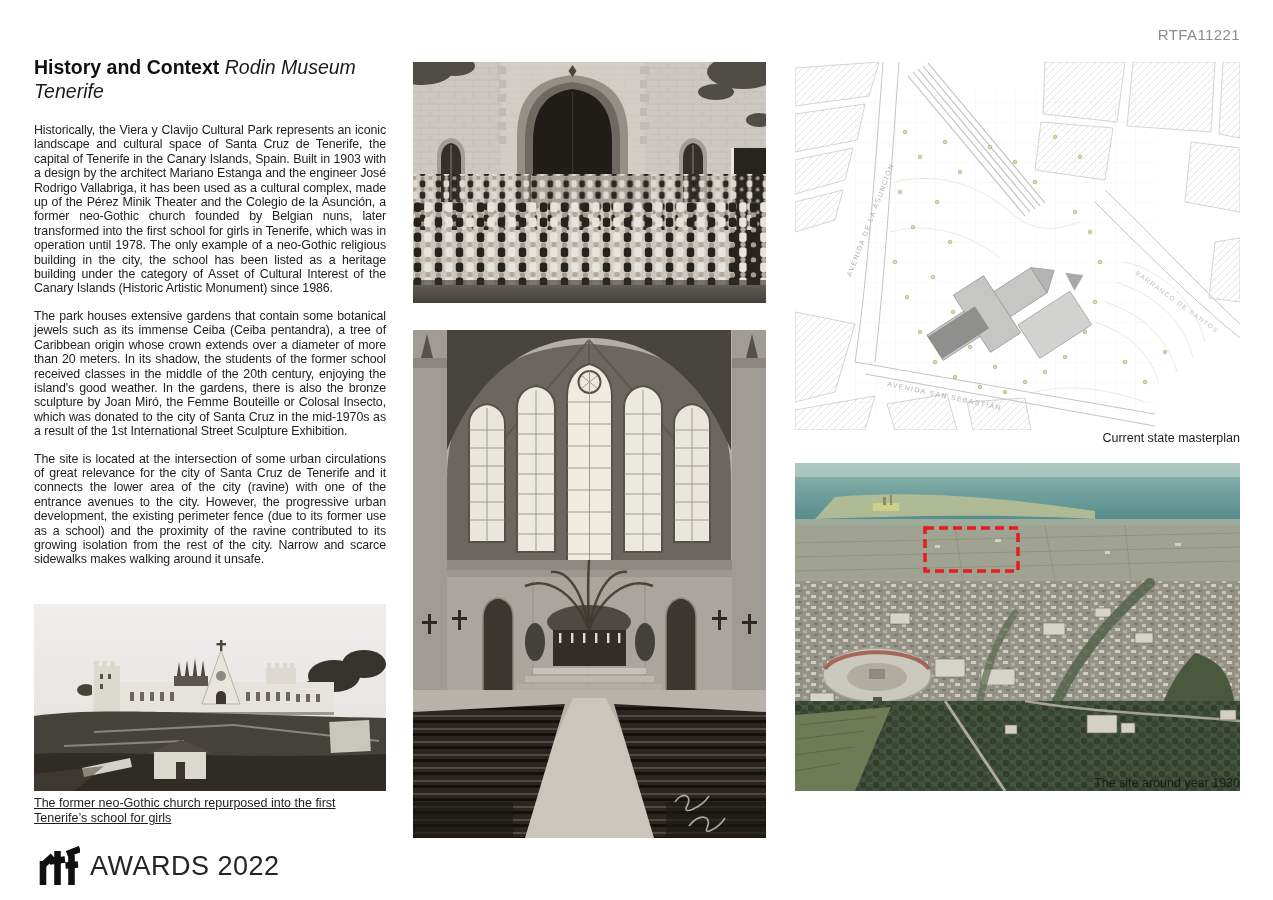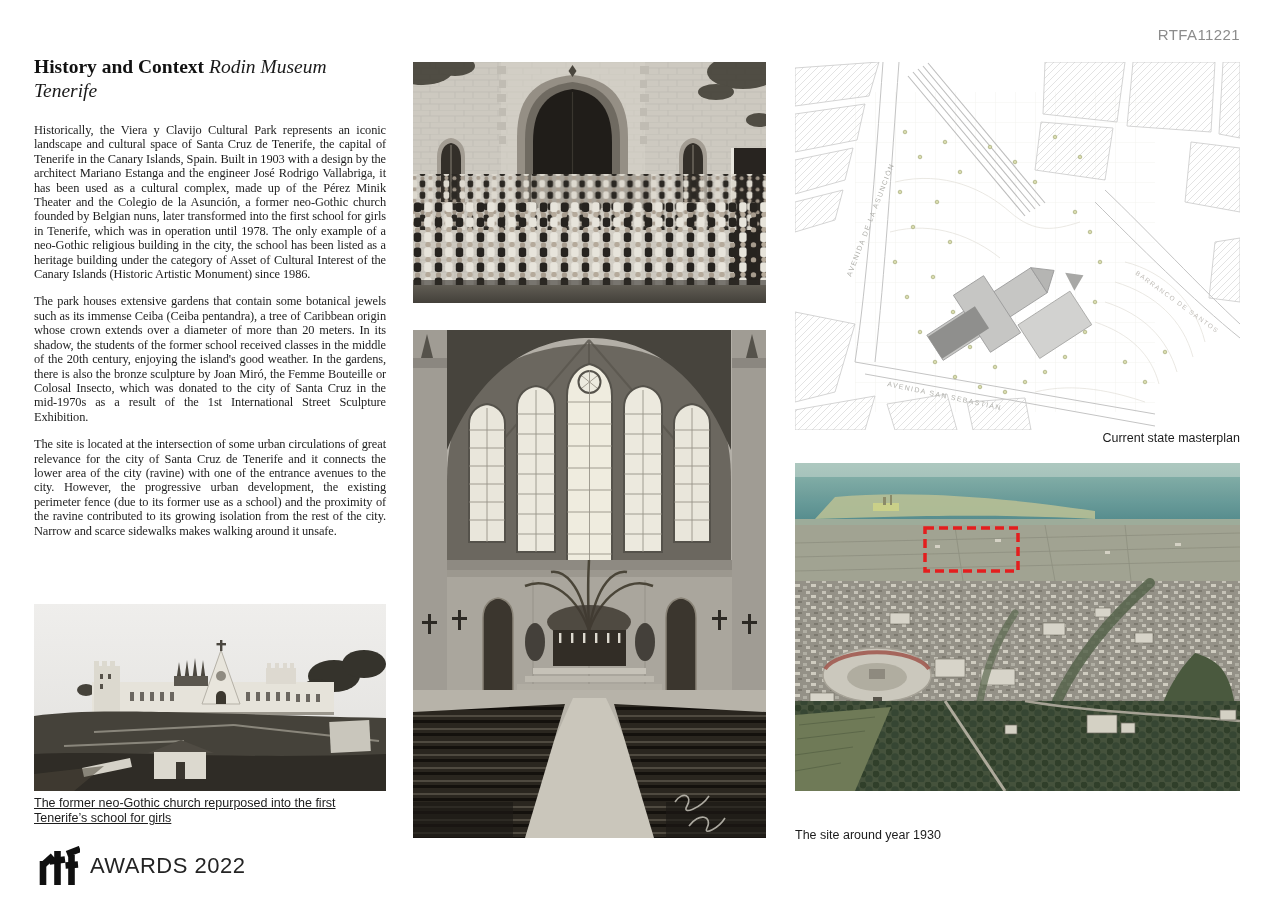--- a/index.html
+++ b/index.html
@@ -1,33 +1,33 @@
 <!DOCTYPE html>
 <html><head>
 <meta charset="utf-8">
 <style>
   html,body{margin:0;padding:0;background:#ffffff;}
   .page{position:relative;width:1273px;height:900px;background:#ffffff;overflow:hidden;
         font-family:"Liberation Sans",sans-serif;color:#1c1c1c;}
   .board-code{position:absolute;top:26px;right:33px;font-size:15px;color:#8c8c8c;letter-spacing:.4px;margin-left:7px;}
-  .col-left{position:absolute;left:34px;top:55px;width:352px;font-family:Liberation Serif, serif;}
+  .col-left{position:absolute;left:34px;top:55px;width:352px;}
   h1.title{margin:0 0 20px 0;font-size:19.5px;line-height:24px;font-weight:400;}
   h1.title .tb{font-weight:700;color:#111;}
   h1.title .ti{font-style:italic;font-weight:400;color:#1a1a1a;}
   .body-text p{margin:0 0 13px 0;font-size:12.4px;line-height:14.4px;text-align:justify;
                letter-spacing:-0.1px;color:#1d1d1d;}
   figure{margin:0;padding:0;}
   .fig{position:absolute;}
   .fig svg{display:block;}
   .caption{font-size:12.5px;line-height:15px;color:#1c1c1c;}
   .cap-left{position:absolute;left:34px;top:796px;width:352px;text-decoration:underline;}
   .cap-mp{position:absolute;left:795px;top:431px;width:445px;text-align:right;}
-  .cap-air{position:absolute;left:795px;top:828px;width:445px;}
+  .cap-air{position:absolute;left:795px;top:776px;width:445px;text-align:right;}
   .logo-row{position:absolute;left:34px;top:846px;display:flex;align-items:center;gap:10px;}
-  .awards{font-size:22px;color:#242424;letter-spacing:.5px;}
+  .awards{font-size:27px;color:#242424;letter-spacing:.5px;}
   svg text{font-family:"Liberation Sans",sans-serif;}
 </style>
 </head>
 <body>
 
 <div class="page">
 
   <div class="board-code">RTFA11221</div>
 
   <div class="col-left">

